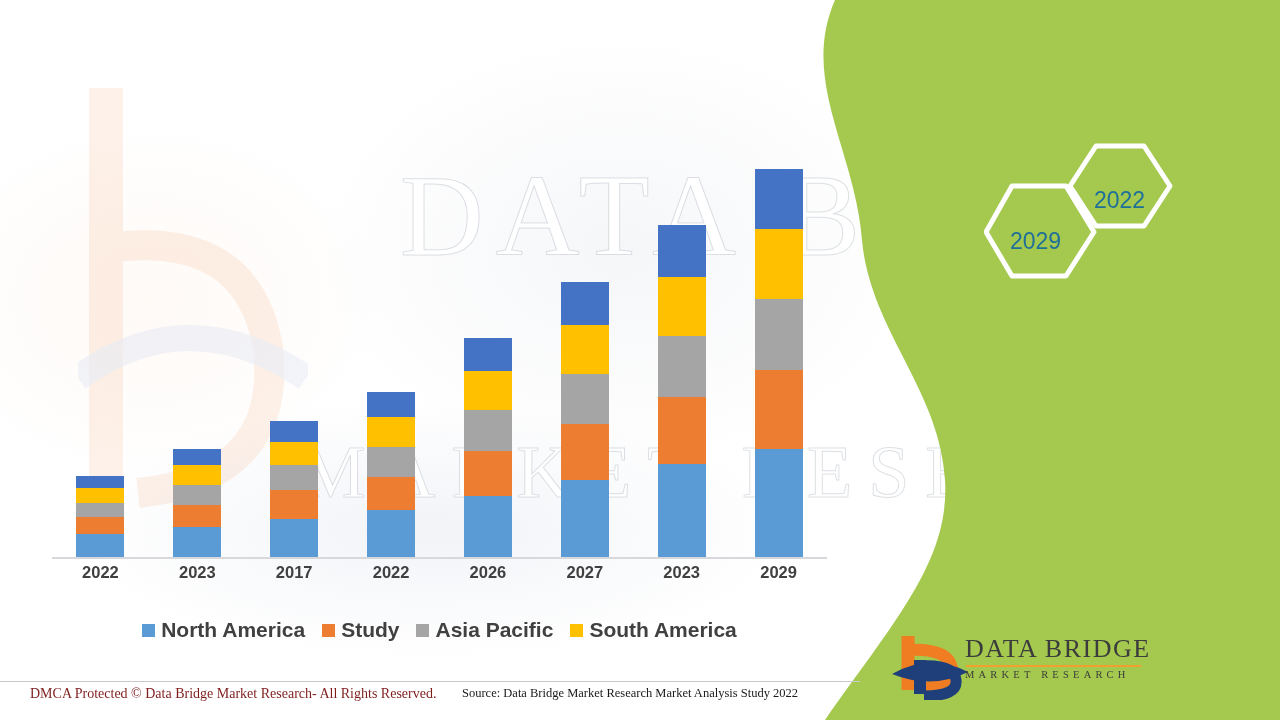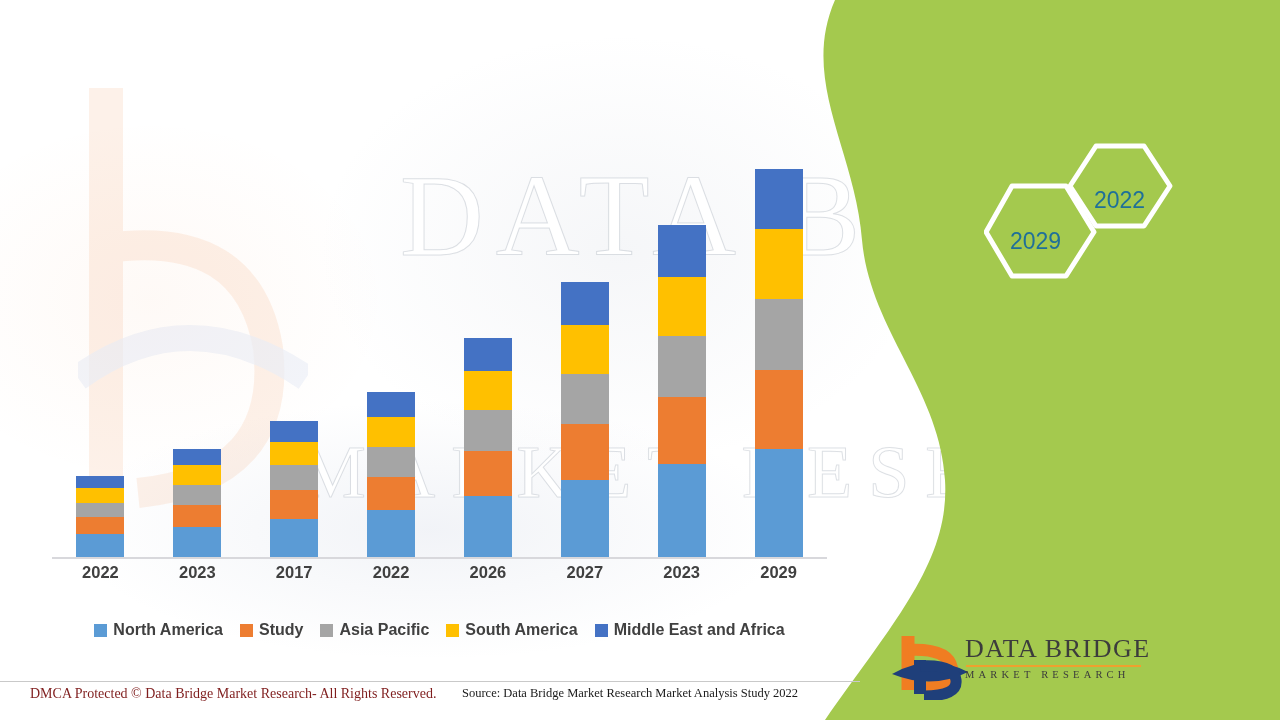--- a/index.html
+++ b/index.html
@@ -72,21 +72,21 @@
 
   .xlabels{position:absolute;left:52px;top:563px;width:775px;height:30px;
            display:flex;justify-content:space-around;}
   .xlabel{width:96px;text-align:center;font-size:16.5px;font-weight:bold;color:#404040;
           font-family:"Liberation Sans", sans-serif;}
 
   .legend{position:absolute;left:52px;top:617px;width:775px;height:26px;
           display:flex;align-items:center;justify-content:center;gap:17px;}
   .leg-item{display:flex;align-items:center;gap:6px;}
   .leg-sw{width:13px;height:13px;display:inline-block;}
-  .leg-tx{font-size:16px;font-weight:bold;color:#404040;white-space:nowrap;
+  .leg-tx{font-size:21px;font-weight:bold;color:#404040;white-space:nowrap;
           font-family:"Liberation Sans", sans-serif;}
 
   
   .title{
     position:absolute;left:70px;top:24px;width:730px;text-align:center;
     color:#18386B;font-size:22.5px;line-height:1.42;font-weight:400;
     font-family:"Liberation Sans", sans-serif;
   }
 
   
@@ -218,24 +218,20 @@
           <span class="leg-tx">Study</span>
         </div>
         <div class="leg-item">
           <span class="leg-sw" style="background: rgb(165, 165, 165);"></span>
           <span class="leg-tx">Asia Pacific</span>
         </div>
         <div class="leg-item">
           <span class="leg-sw" style="background: rgb(255, 192, 0);"></span>
           <span class="leg-tx">South America</span>
         </div>
-        <div class="leg-item">
-          <span class="leg-sw" style="background: rgb(68, 114, 196);"></span>
-          <span class="leg-tx">Middle East and Africa</span>
-        </div>
       </div>
   </div>
 
   <svg class="green-panel" viewBox="0 0 480 720" preserveAspectRatio="none">
     <path d="M35 0 L480 0 L480 720 L25 720
              C 95 620, 150 560, 145 480
              C 140 390, 70 330, 62 240
              C 55 150, 0 80, 35 0 Z" fill="#A4C94E"></path>
   </svg>
 

